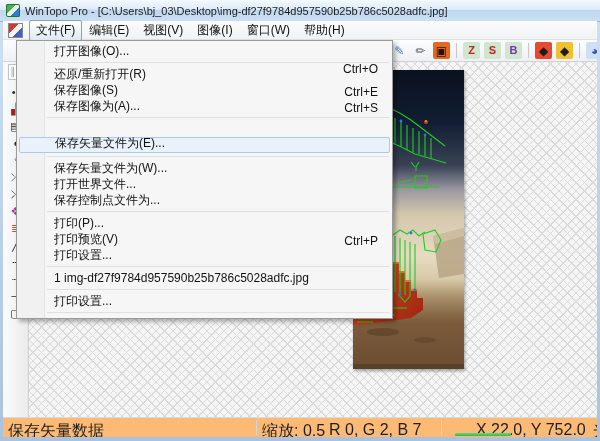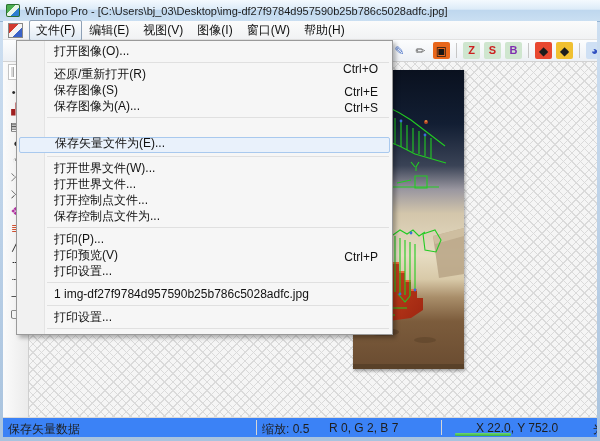--- a/index.html
+++ b/index.html
@@ -43,22 +43,22 @@
   .grip i{display:block;width:2px;height:10px;background:#d8d8d8;border-right:1px solid #aaa;}
   .ltbtn{width:19px;height:16px;margin-bottom:1px;display:flex;align-items:center;
     justify-content:center;font-size:11px;line-height:1;color:#2a2a2a;}
   .canvas{flex:1;position:relative;background-color:#f5f5f5;
     background-image:repeating-linear-gradient(45deg,#dadada 0 1px,transparent 1px 6px),
                      repeating-linear-gradient(-45deg,#dadada 0 1px,transparent 1px 6px);}
   .image-view{position:absolute;left:324px;top:8px;width:111px;height:299px;
     box-shadow:1px 2px 3px rgba(0,0,0,.35);}
   .image-view svg{display:block;width:100%;height:100%;}
   
-  .statusbar{height:19px;flex:0 0 19px;position:relative;background:#3b82f6;
-    border-top:1px solid #dadada;font-size:12px;color:#1e1e1e;overflow:hidden;}
+  .statusbar{height:19px;flex:0 0 19px;position:relative;background:#fdba74;
+    border-top:1px solid #dadada;font-size:16px;color:#1e1e1e;overflow:hidden;}
   .spane{position:absolute;top:3px;white-space:nowrap;}
   .sdiv{position:absolute;top:2px;bottom:2px;width:1px;background:#d6d6d6;}
   .progress{position:absolute;left:452px;bottom:1px;width:56px;height:3px;
     background:linear-gradient(#6fd86f,#3cb043);border-radius:1px;}
   
   .popup{position:absolute;left:16px;top:40px;width:377px;background:#f6f6f6;
     border:1px solid #9a9a9a;box-shadow:3px 3px 4px rgba(0,0,0,.28);z-index:20;
     padding:2px 0;box-sizing:border-box;}
   .gutter{position:absolute;left:0;top:0;bottom:0;width:27px;background:#f1f1f1;
     border-right:1px solid #e4e4e4;}
@@ -240,27 +240,24 @@
         </div>
         <div class="msep"></div>
         <div class="mrow">
           <span class="msc">Ctrl+T</span>
         </div>
         <div class="mrow hl">
           <span>保存矢量文件为(E)...</span>
         </div>
         <div class="msep"></div>
         <div class="mrow">
-          <span>打开世界文件(W)...</span>
+          <span>保存矢量文件为(W)...</span>
         </div>
         <div class="mrow">
           <span>打开世界文件...</span>
-        </div>
-        <div class="mrow">
-          <span>打开控制点文件...</span>
         </div>
         <div class="mrow">
           <span>保存控制点文件为...</span>
         </div>
         <div class="msep"></div>
         <div class="mrow">
           <span>打印(P)...</span>
           <span class="msc">Ctrl+P</span>
         </div>
         <div class="mrow">

